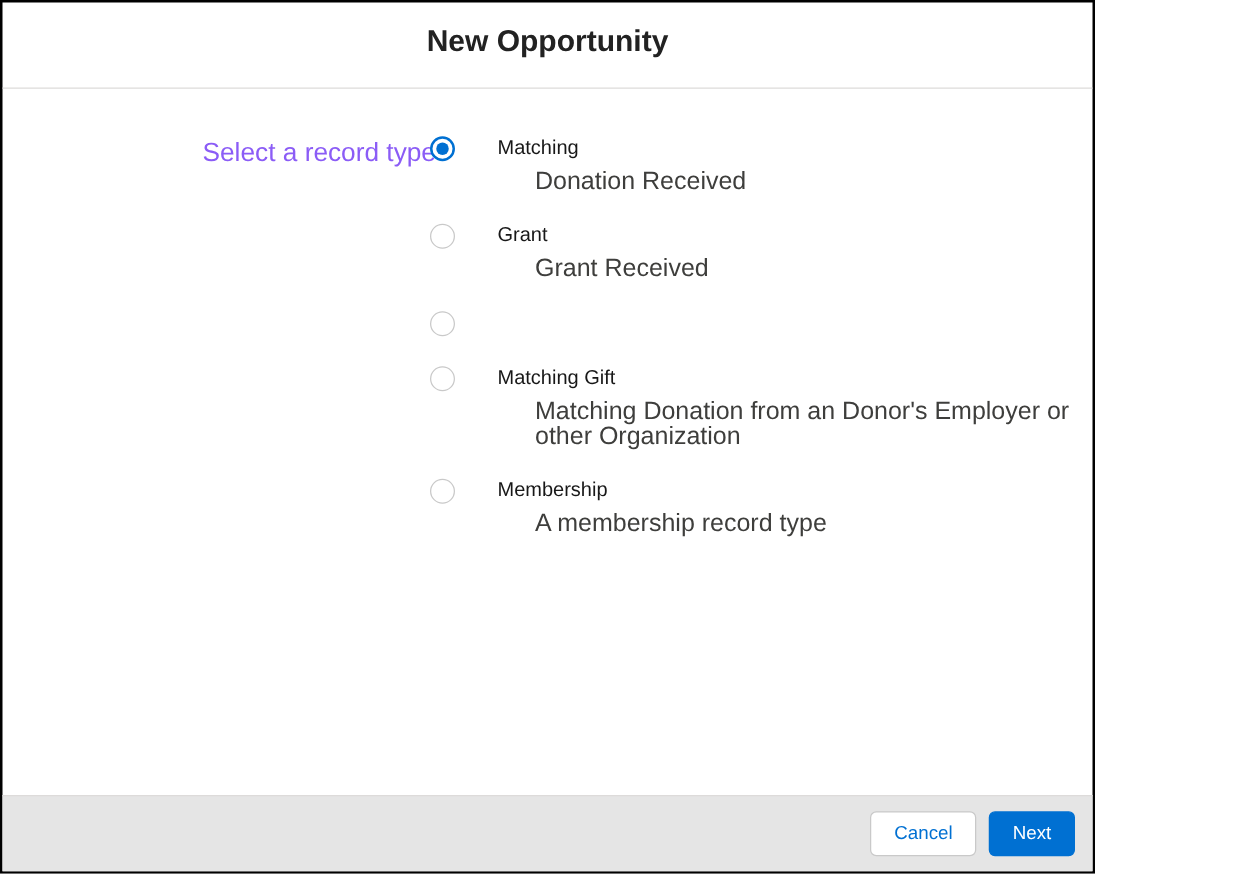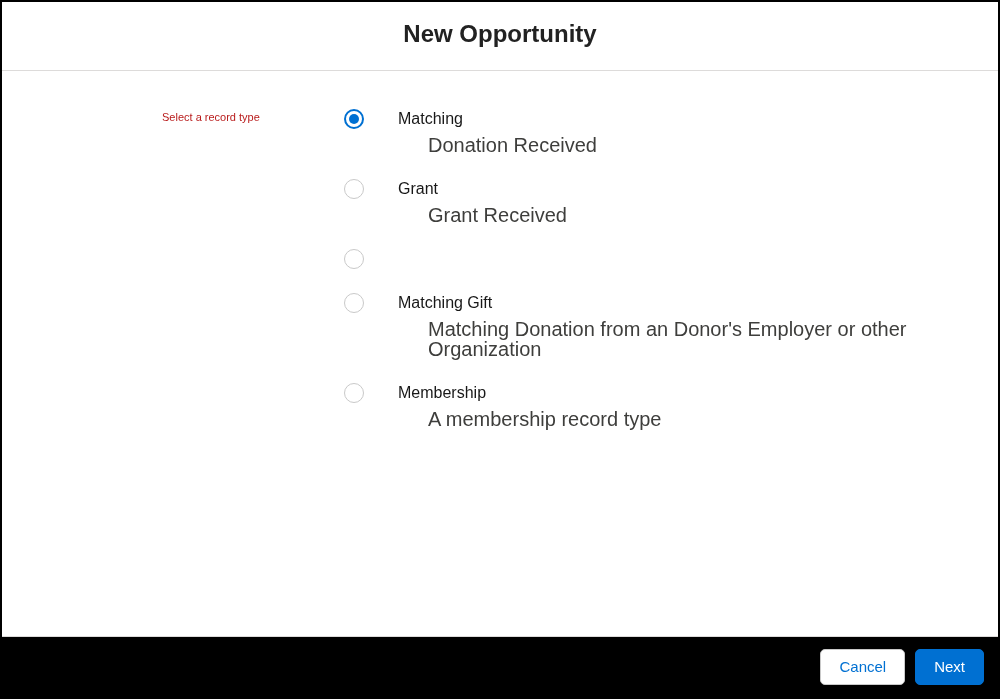--- a/index.html
+++ b/index.html
@@ -6,21 +6,21 @@
   html, body {
     margin: 0;
     padding: 0;
     width: 1000px;
     height: 699px;
     font-family: -apple-system, BlinkMacSystemFont, "Segoe UI", "Helvetica Neue", Arial, sans-serif;
     background: #fff;
     color: #181818;
   }
   .modal {
-    width: 1000px;
+    width: 876px;
     height: 699px;
     border: 2px solid #000;
     display: flex;
     flex-direction: column;
     background: #fff;
   }
   .header {
     padding: 18px 0 22px 0;
     text-align: center;
   }
@@ -41,22 +41,22 @@
     overflow: auto;
   }
   .row {
     display: flex;
     align-items: flex-start;
   }
   .prompt {
     width: 330px;
     padding-right: 14px;
     text-align: left;
-    font-size: 11px;
-    color: #b91c1c;
+    font-size: 21px;
+    color: #8b5cf6;
     padding-left: 148px;
     padding-top: 2px;
     white-space: nowrap;
   }
   .options {
     flex: 1;
   }
   .option {
     display: flex;
     align-items: flex-start;
@@ -97,21 +97,21 @@
     line-height: 20px;
   }
   .opt-desc {
     font-size: 20px;
     color: #3e3e3c;
     line-height: 20px;
     padding-left: 30px;
     padding-top: 6px;
   }
   .footer {
-    background: #000000;
+    background: #e5e5e5;
     border-top: 1px solid #dddbda;
     padding: 12px 14px;
     display: flex;
     justify-content: flex-end;
     gap: 10px;
   }
   .btn {
     font-size: 15px;
     padding: 8px 18px;
     border-radius: 5px;

